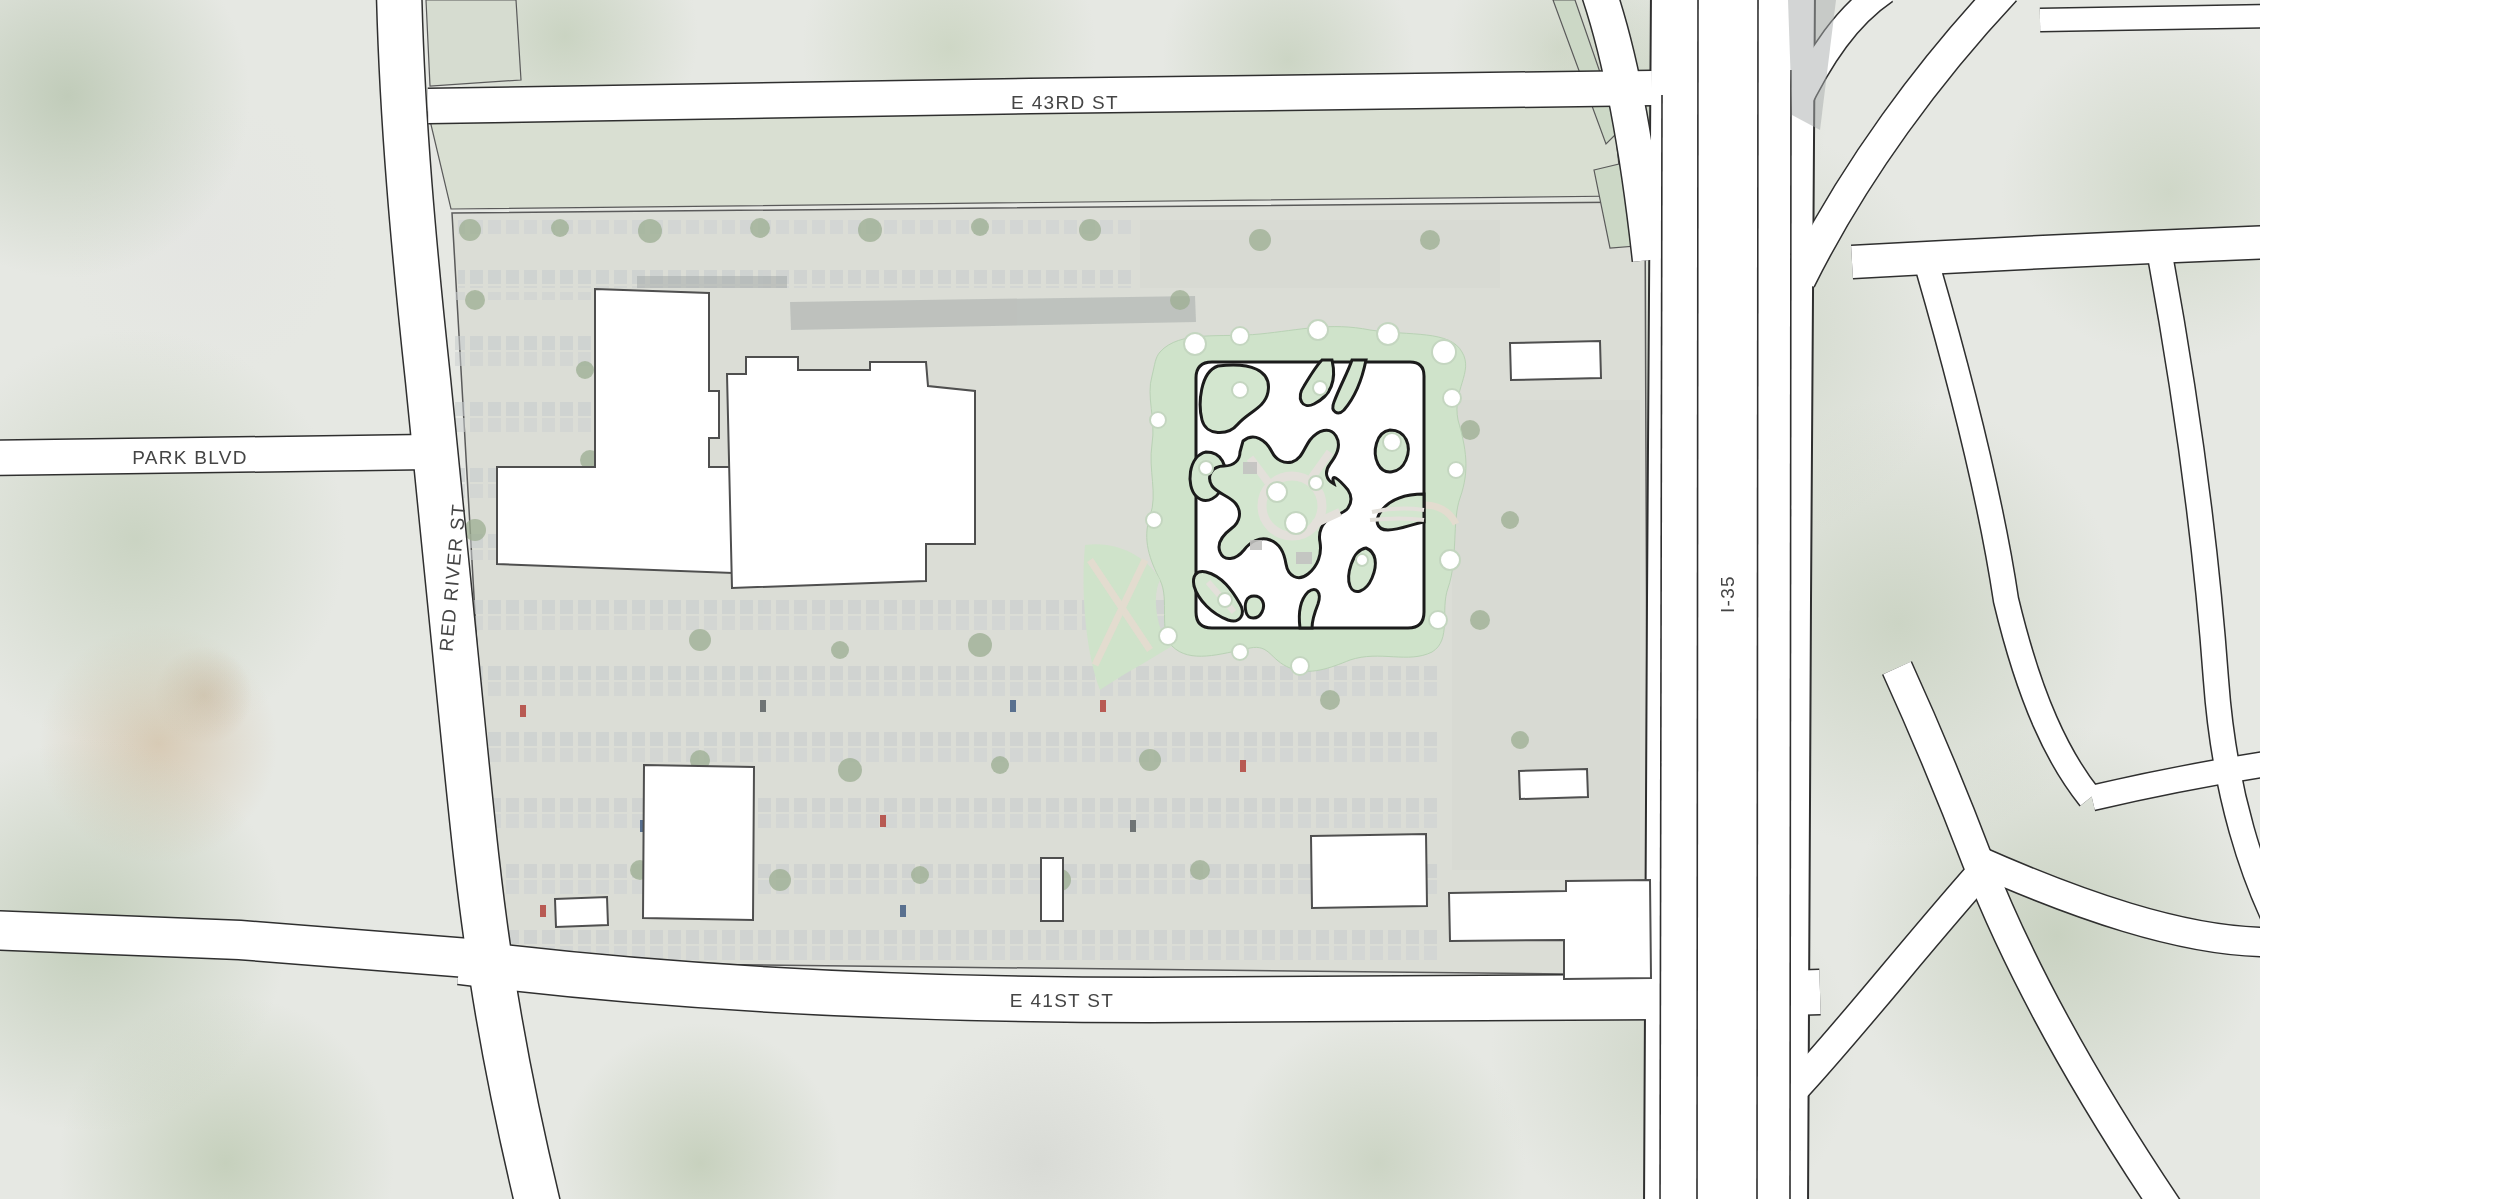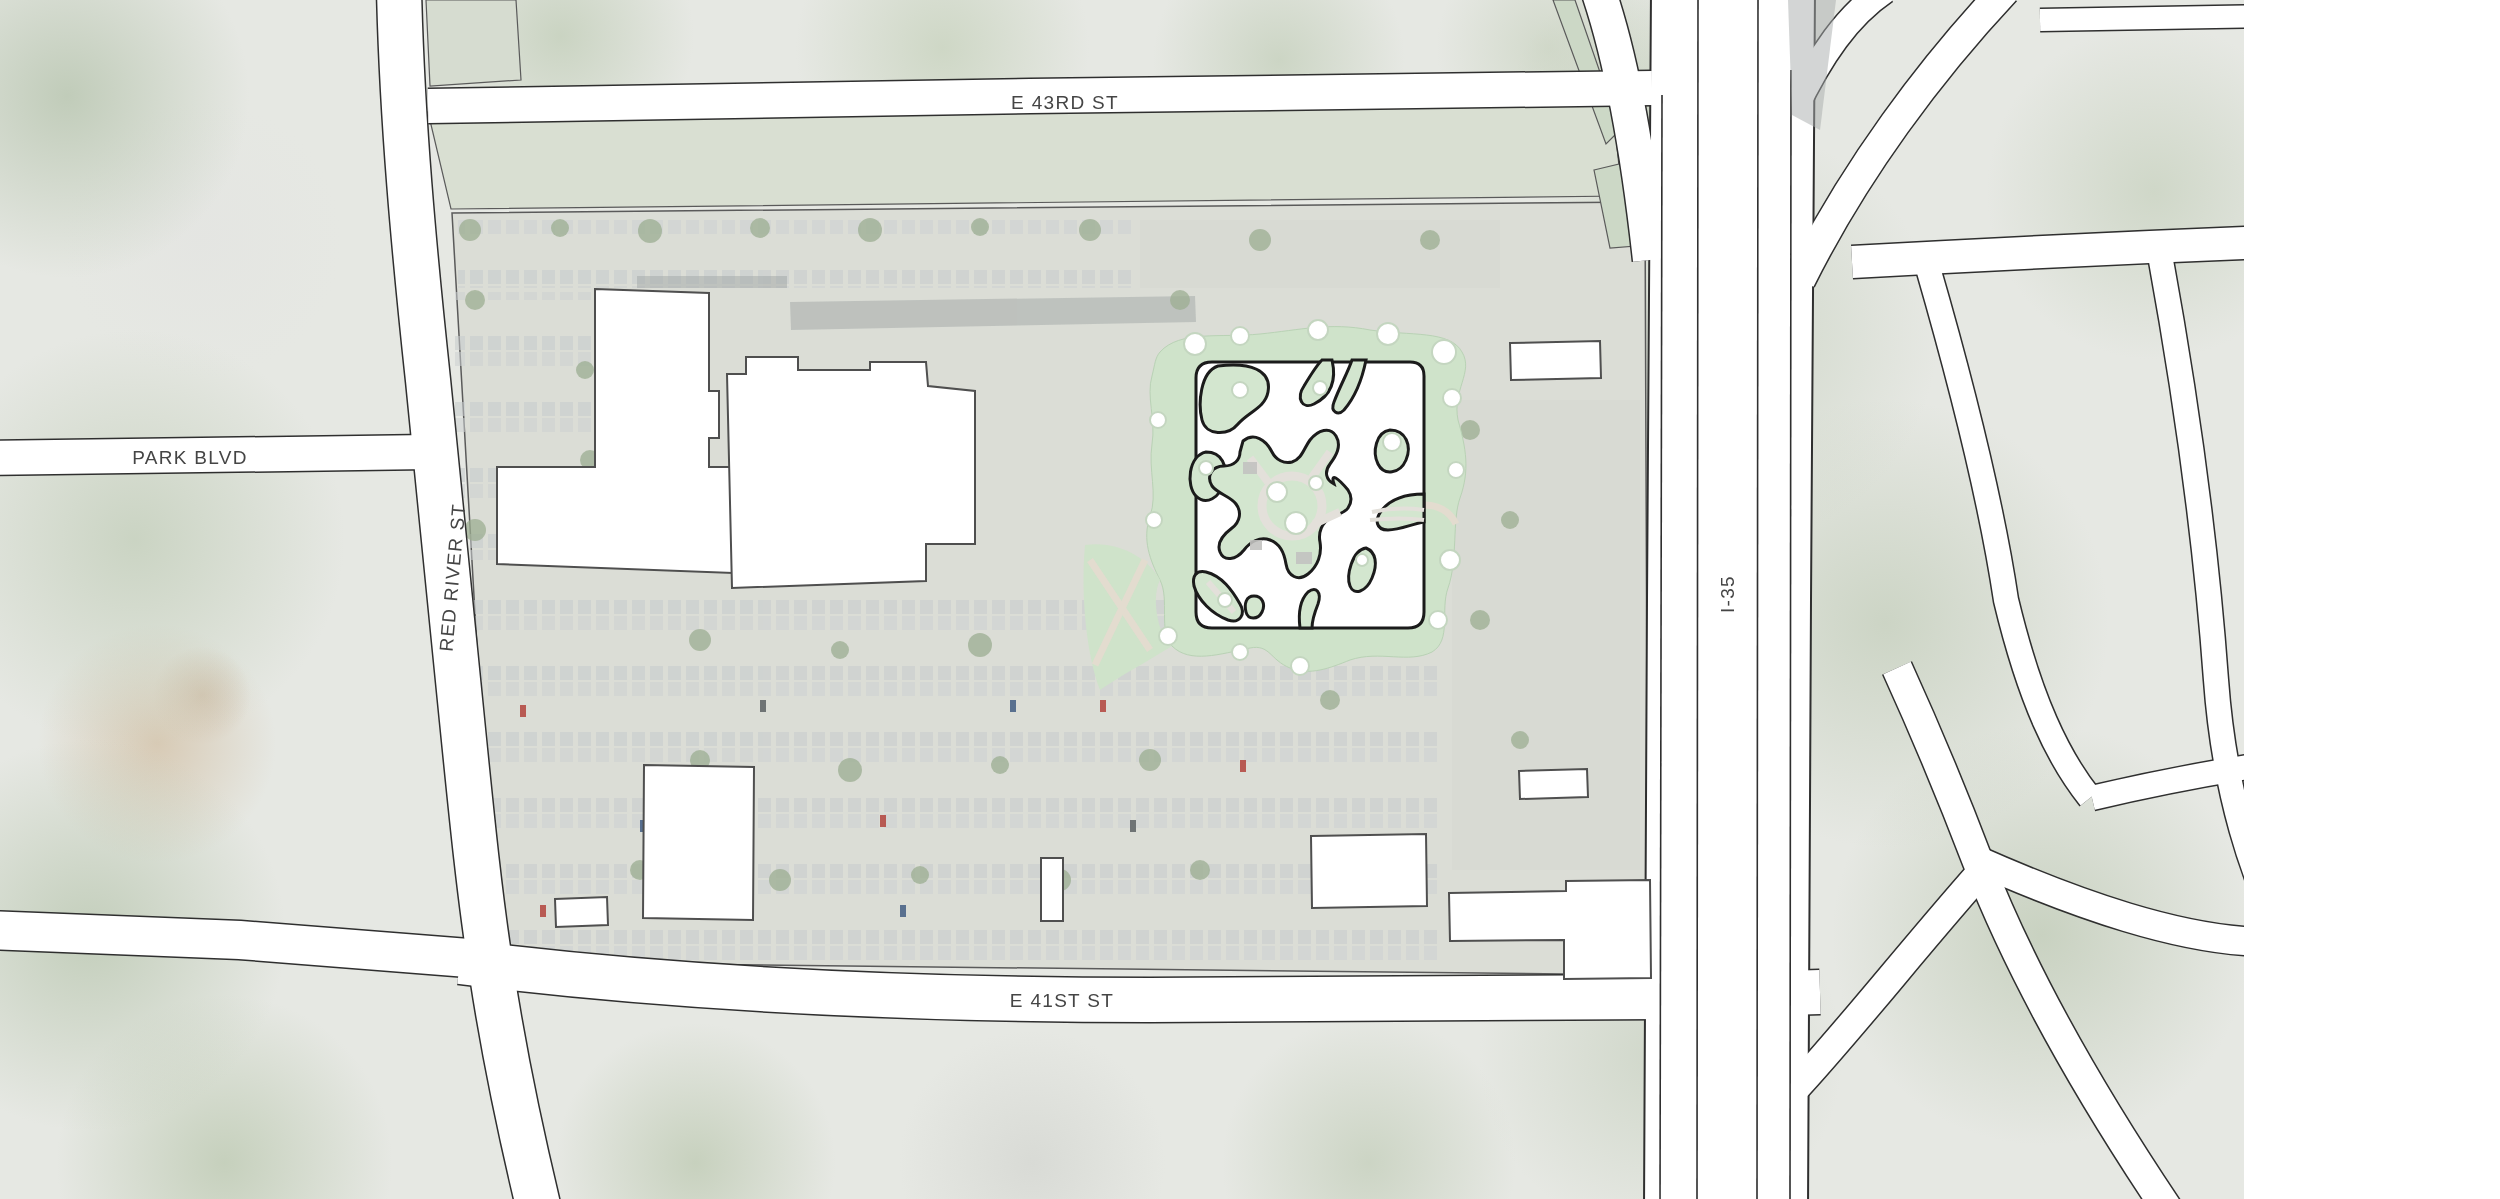--- a/index.html
+++ b/index.html
@@ -1,17 +1,17 @@
 <!DOCTYPE html>
 <html><head>
 <meta charset="utf-8">
 <style>
   html,body{margin:0;padding:0;background:#ffffff;}
   .stage{position:relative;width:2244px;height:1199px;overflow:hidden;
-         font-family:"Liberation Sans",sans-serif;}
+         font-family:"Liberation Sans",sans-serif;padding-left:16px;}
   
   .aerial{position:absolute;inset:0;background-color:#e6e8e3;
     background-image:
       radial-gradient(circle 260px at 3% 8%,  rgba(186,199,178,.85) 0%, rgba(186,199,178,0) 70%),
       radial-gradient(circle 300px at 6% 45%, rgba(193,205,184,.75) 0%, rgba(193,205,184,0) 70%),
       radial-gradient(circle 280px at 4% 78%, rgba(180,195,170,.7) 0%, rgba(180,195,170,0) 70%),
       radial-gradient(circle 240px at 10% 97%,rgba(184,198,172,.7) 0%, rgba(184,198,172,0) 70%),
       radial-gradient(circle 200px at 9% 20%, rgba(228,229,226,.9) 0%, rgba(228,229,226,0) 70%),
       radial-gradient(circle 170px at 7% 62%, rgba(214,199,176,.9) 0%, rgba(214,199,176,0) 70%),
       radial-gradient(circle 70px  at 9% 58%, rgba(193,166,138,.55) 0%, rgba(193,166,138,0) 70%),

